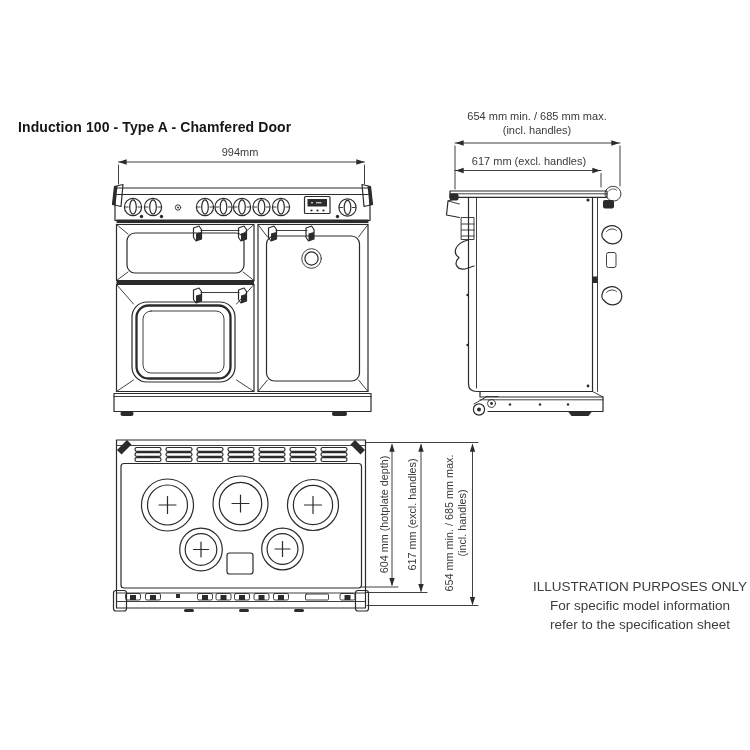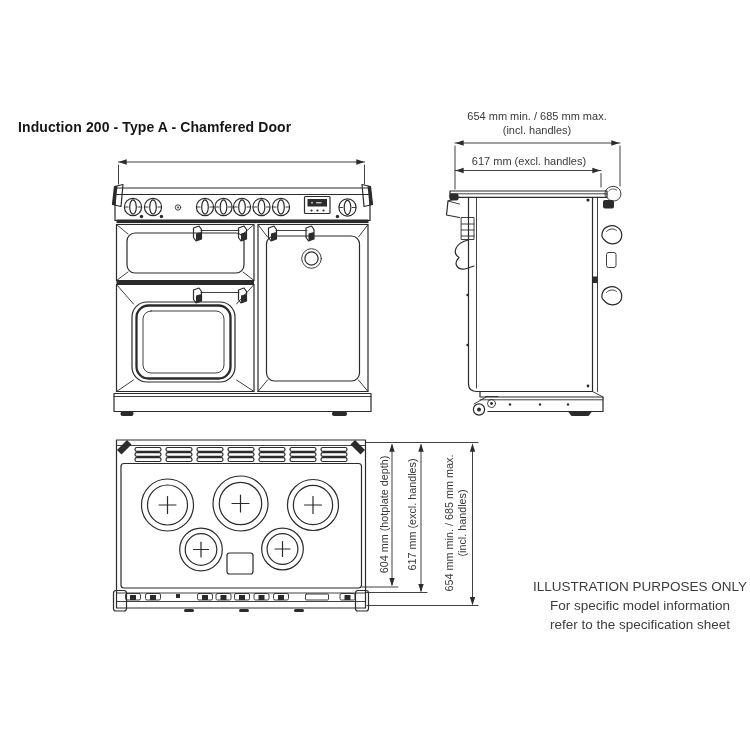--- a/index.html
+++ b/index.html
@@ -267,22 +267,23 @@
     <use href="#arw" class="fl" transform="translate(421,443.5)"></use>
     <use href="#arw" class="fl" transform="translate(421,592.2) rotate(180)"></use>
     <line class="ln tn" x1="366" y1="592.5" x2="427" y2="592.5"></line>
     <line class="ln tn" x1="472.5" y1="445" x2="472.5" y2="604"></line>
     <use href="#arw" class="fl" transform="translate(472.5,443.5)"></use>
     <use href="#arw" class="fl" transform="translate(472.5,605.2) rotate(180)"></use>
     <line class="ln tn" x1="367" y1="605.5" x2="478" y2="605.5"></line>
   </g>
 </svg>
 
-<div class="title">Induction 200 - Type A - Chamfered Door</div>
-
+<div class="title">Induction 100 - Type A - Chamfered Door</div>
+
+<div class="lbl" style="left:115px;top:146px;width:250px;">994mm</div>
 
 <div class="lbl" style="left:447px;top:110px;width:180px;">654 mm min. / 685 mm max.</div>
 <div class="lbl" style="left:447px;top:124px;width:180px;">(incl. handles)</div>
 <div class="lbl" style="left:442px;top:155px;width:174px;">617 mm (excl. handles)</div>
 
 <div class="lbl vl" style="left:309px;top:508px;width:150px;">604 mm (hotplate depth)</div>
 <div class="lbl vl" style="left:337px;top:508px;width:150px;">617 mm (excl. handles)</div>
 <div class="lbl vl" style="left:370px;top:510px;width:172px;">
   <div>654 mm min. / 685 mm max.</div>
   <div>(incl. handles)</div>

